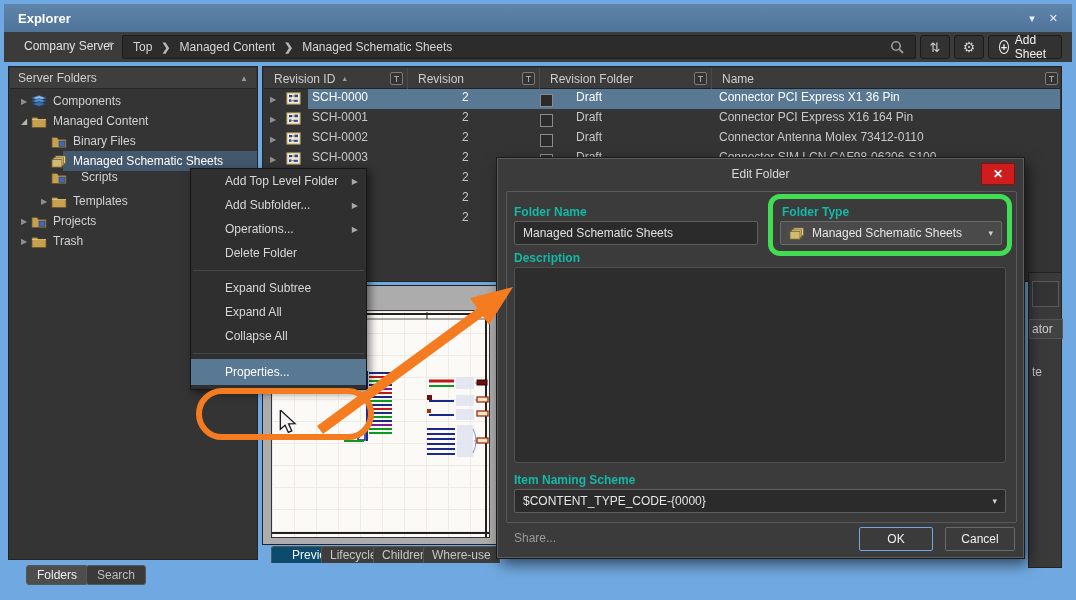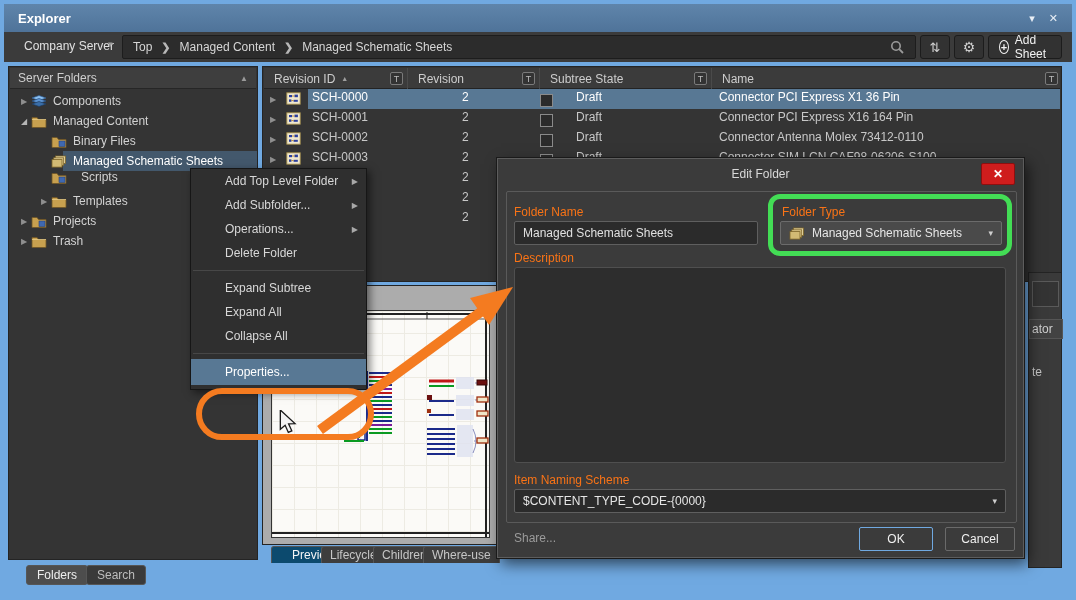--- a/index.html
+++ b/index.html
@@ -61,21 +61,21 @@
   
   .sliver{position:absolute;left:1028px;top:272px;width:34px;height:296px;background:#3a3a3a;border:1px solid #242424;z-index:5;}
   .sliverbox{position:absolute;left:3px;top:8px;width:27px;height:26px;border:1px solid #5a5a5a;background:#343434;}
   .sliverhdr{position:absolute;left:0px;top:46px;width:34px;height:20px;background:#424242;border:1px solid #555;color:#cfcfcf;display:flex;align-items:center;padding-left:2px;overflow:hidden;}
   .slivertxt{position:absolute;left:3px;top:92px;color:#c8c8c8;}
   
   .dialog{position:absolute;left:497px;top:158px;width:527px;height:400px;background:#3b3b3b;border:1px solid #5d5d5d;box-shadow:0 0 0 1px #1a1a1a,4px 6px 14px rgba(0,0,0,.6);z-index:20;}
   .dtitle{position:absolute;left:0;top:0;width:100%;height:30px;display:flex;align-items:center;justify-content:center;color:#d9d9d9;}
   .dclose{position:absolute;right:8px;top:4px;width:34px;height:22px;background:var(--c-close-red,#cf1d1d);border:1px solid #8c0f0f;border-radius:2px;color:#fff;display:flex;align-items:center;justify-content:center;font-weight:bold;font-size:12px;}
   .dgroup{position:absolute;left:8px;top:32px;width:511px;height:332px;border:1px solid #5a5a5a;border-radius:2px;}
-  .dlabel{position:absolute;color:#f97316;}
+  .dlabel{position:absolute;color:#14b8a6;font-weight:bold;}
   .dinput{position:absolute;background:#2b2b2b;border:1px solid #5f5f5f;border-radius:2px;color:#e0e0e0;padding:0 8px;font-size:12px;height:24px;}
   .combo{position:absolute;height:24px;border-radius:2px;display:flex;align-items:center;padding:0 8px;gap:7px;color:#e6e6e6;}
   .combo .caret{margin-left:auto;font-size:9px;color:#cfcfcf;}
   .combo.light{background:#4a4a4a;border:1px solid #6b6b6b;}
   .combo.dark{background:#2b2b2b;border:1px solid #5f5f5f;}
   .dtext{position:absolute;background:#2d2d2d;border:1px solid #4f4f4f;border-radius:3px;resize:none;color:#ddd;}
   .share{position:absolute;left:16px;top:372px;color:#9b9b9b;}
   .dbtn{position:absolute;top:368px;height:24px;border-radius:2px;background:#3b3b3b;color:#f0f0f0;display:flex;align-items:center;justify-content:center;}
   .dbtn.ok{left:361px;width:74px;border:1px solid var(--c-outer-border,#70A9E1);}
   .dbtn.cancel{left:447px;width:70px;border:1px solid #6a6a6a;}
@@ -248,21 +248,21 @@
       <div class="hcell" style="left:0;width:144px;">
         <span>Revision ID</span>
         <span class="hsort">▲</span>
         <span class="hfilter">T</span>
       </div>
       <div class="hcell" style="left:144px;width:132px;">
         <span>Revision</span>
         <span class="hfilter">T</span>
       </div>
       <div class="hcell" style="left:276px;width:172px;">
-        <span>Subtree State</span>
+        <span>Revision Folder</span>
         <span class="hfilter">T</span>
       </div>
       <div class="hcell" style="left:448px;width:350px;border-right:none;">
         <span>Name</span>
         <span class="hfilter">T</span>
       </div>
     </div>
 
     <div class="trow selected" style="top:22px;">
       <span class="rexp">▶</span>

